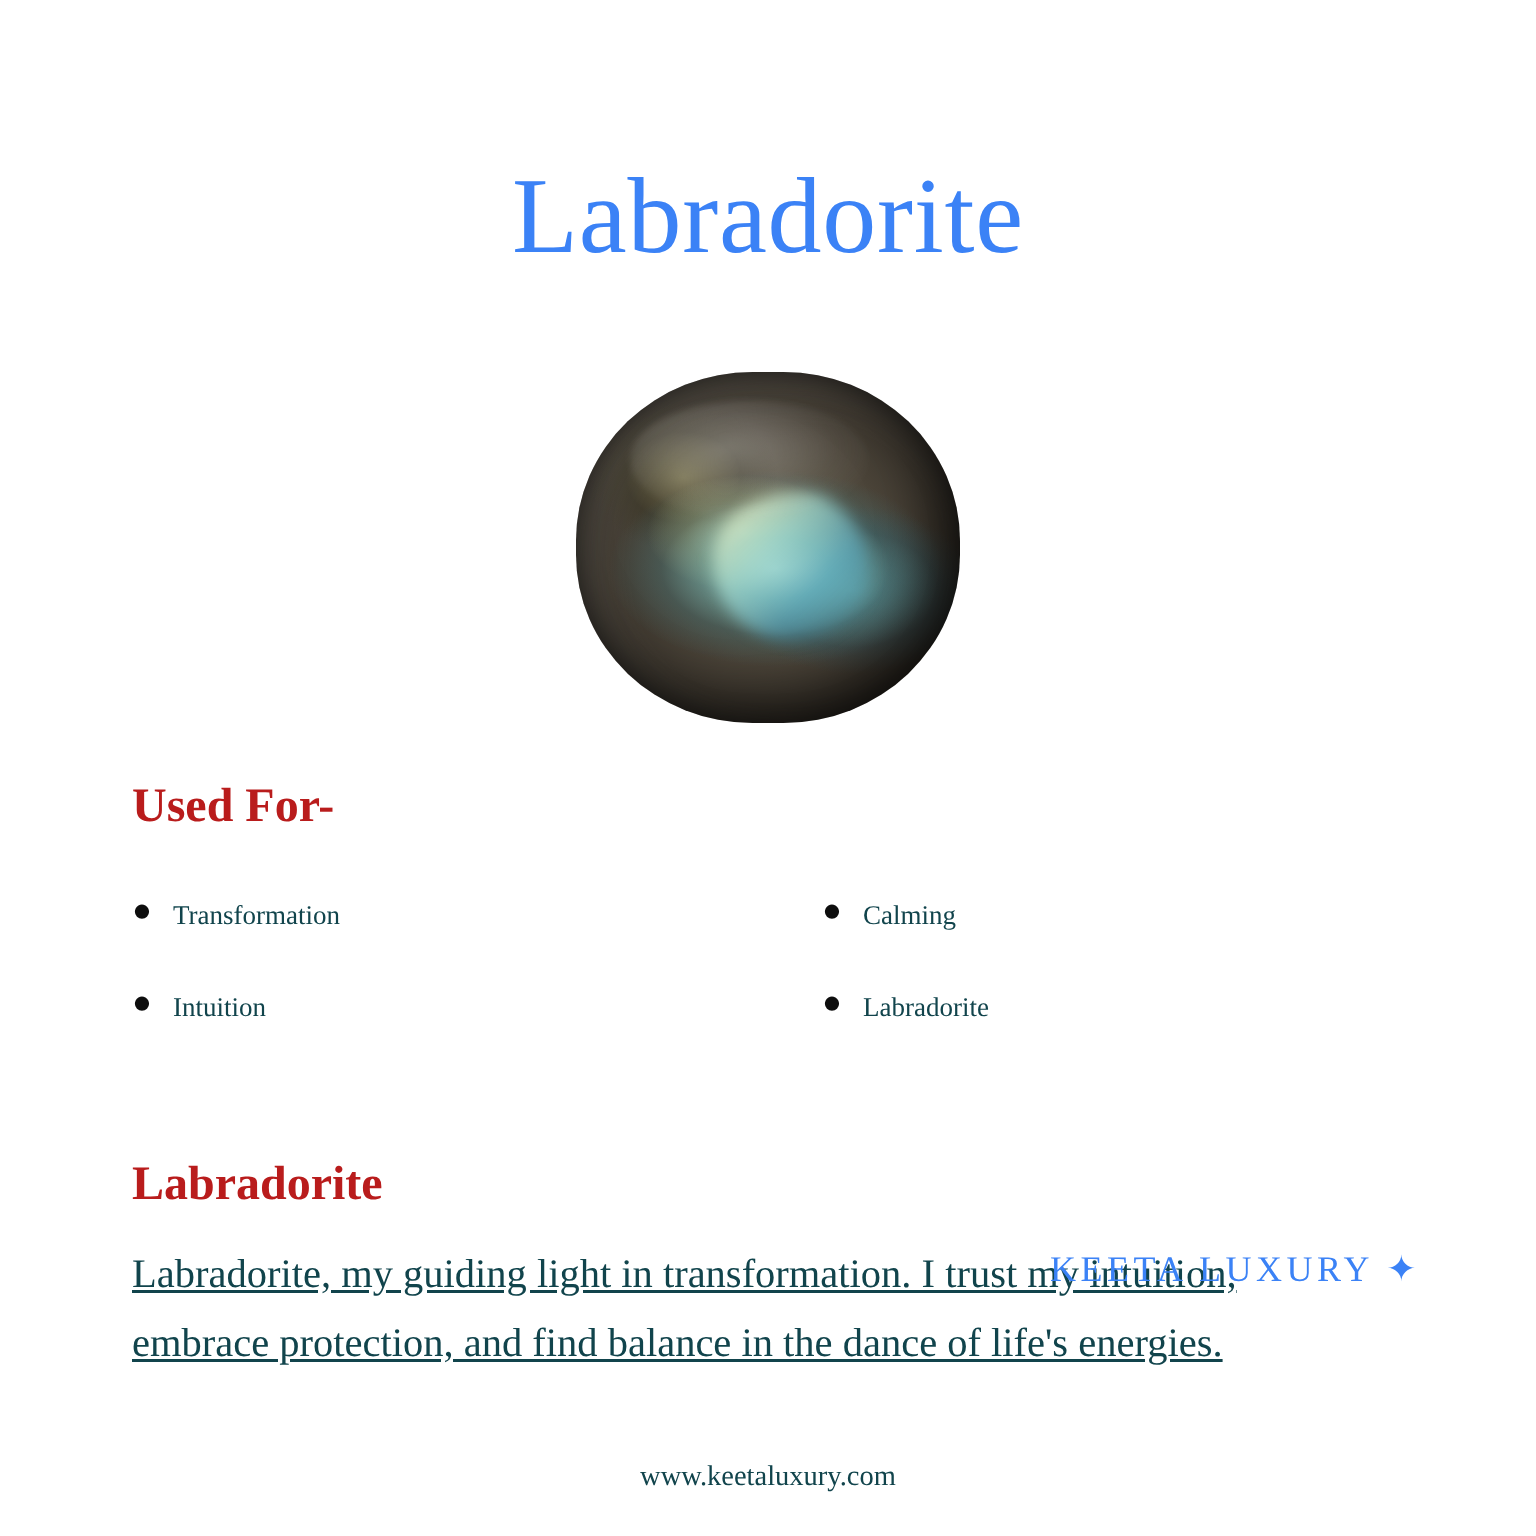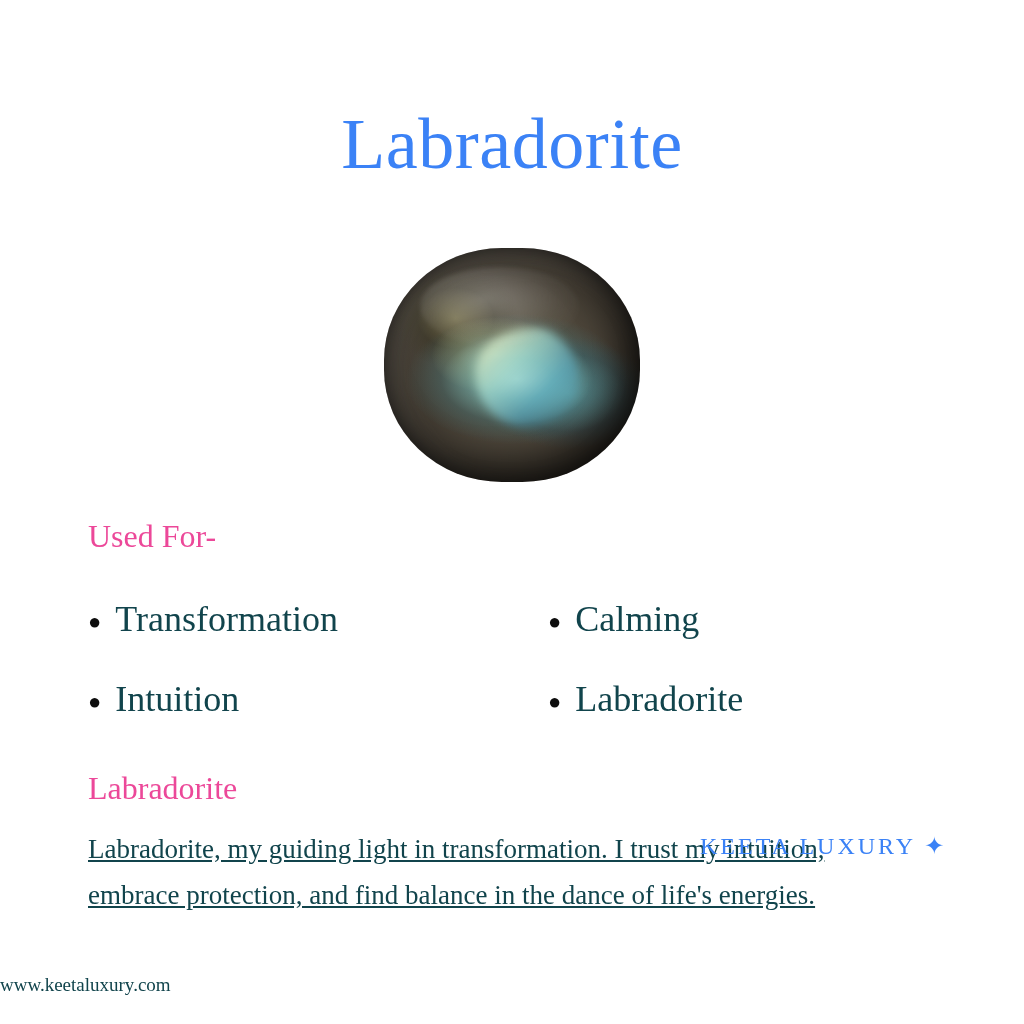--- a/index.html
+++ b/index.html
@@ -81,23 +81,23 @@
     position: absolute;
     inset: 0;
     border-radius: 46% 46% 46% 46% / 48% 48% 48% 48%;
     box-shadow: inset 0 0 18px rgba(0,0,0,0.45);
   }
 
   
   .section-heading {
     position: absolute;
     font-family: "Liberation Serif", serif;
-    font-weight: normal;
+    font-weight: bold;
     font-size: 32px;
-    color: #ec4899;
+    color: #b91c1c;
   }
   #used-for-heading { top: 518px; left: 88px; }
   #affirmation-heading { top: 770px; left: 88px; }
 
   .uses-grid {
     position: absolute;
     top: 598px;
     left: 88px;
     width: 760px;
     display: grid;
@@ -111,21 +111,21 @@
     color: #11444c;
   }
   .use-bullet {
     color: #0d0d0d;
     font-size: 22px;
     line-height: 1;
     margin-right: 14px;
     position: relative;
     top: -2px;
   }
-  .use-label { font-size: 36px; }
+  .use-label { font-size: 18px; }
 
   .affirmation-text {
     position: absolute;
     top: 826px;
     left: 88px;
     width: 800px;
     font-size: 27px;
     line-height: 1.72;
     color: #11444c;
     text-decoration: underline;
@@ -141,21 +141,21 @@
     color: #3b82f6;
     white-space: nowrap;
     pointer-events: none;
   }
 
   .site-url {
     position: absolute;
     bottom: 28px;
     left: 0;
     width: 1024px;
-    text-align: left;
+    text-align: center;
     font-size: 19px;
     color: #11444c;
   }
 </style>
 </head>
 <body>
 
 <div class="page">
 
   <div class="title">Labradorite</div>

